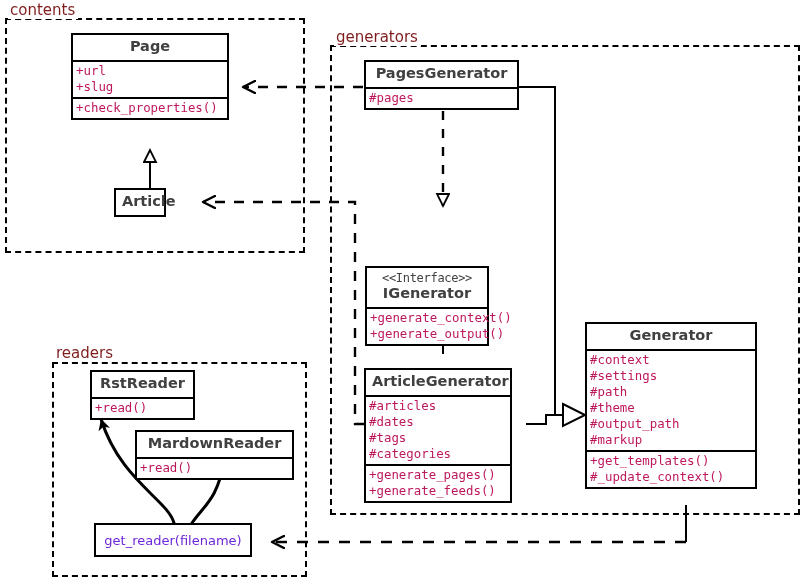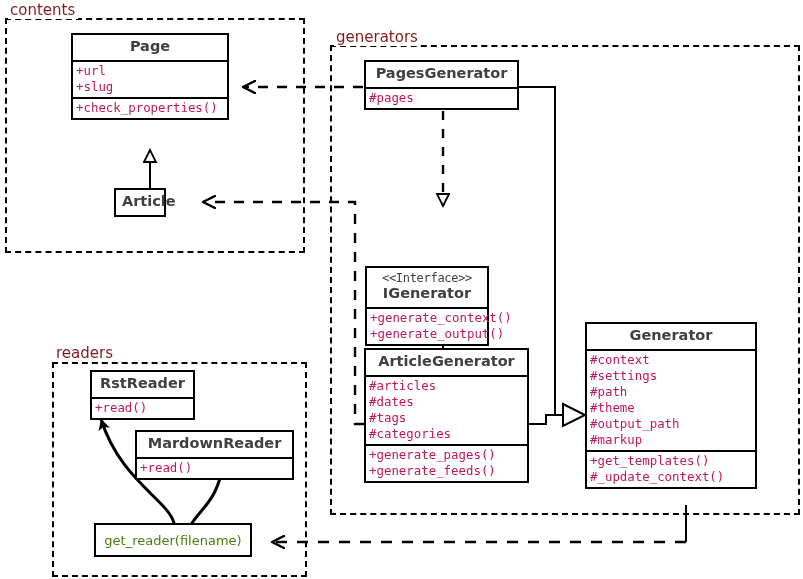--- a/index.html
+++ b/index.html
@@ -67,21 +67,21 @@
   
   .plain-box {
     position: absolute;
     box-sizing: border-box;
     border: 2px solid #000;
     background: #ffffff;
     display: flex;
     align-items: center;
     justify-content: center;
     font-size: 13px;
-    color: #4d7c0f;
+    color: #6d28d9;
     z-index: 5;
   }
 
   
   .package {
     position: absolute;
     box-sizing: border-box;
     background: transparent;
     z-index: 1;
   }
@@ -204,21 +204,21 @@
     <div class="uml-title">
       <span class="uml-stereo">&lt;&lt;Interface&gt;&gt;</span>
       <span>IGenerator</span>
     </div>
     <div class="uml-compartment uml-sep">
       <div>+generate_context()</div>
       <div>+generate_output()</div>
     </div>
   </div>
 
-  <div class="uml-box" style="left:364px; top:348px; width:165px;">
+  <div class="uml-box" style="left:364px; top:368px; width:148px;">
     <div class="uml-title">ArticleGenerator</div>
     <div class="uml-compartment uml-sep">
       <div>#articles</div>
       <div>#dates</div>
       <div>#tags</div>
       <div>#categories</div>
     </div>
     <div class="uml-compartment uml-sep">
       <div>+generate_pages()</div>
       <div>+generate_feeds()</div>

